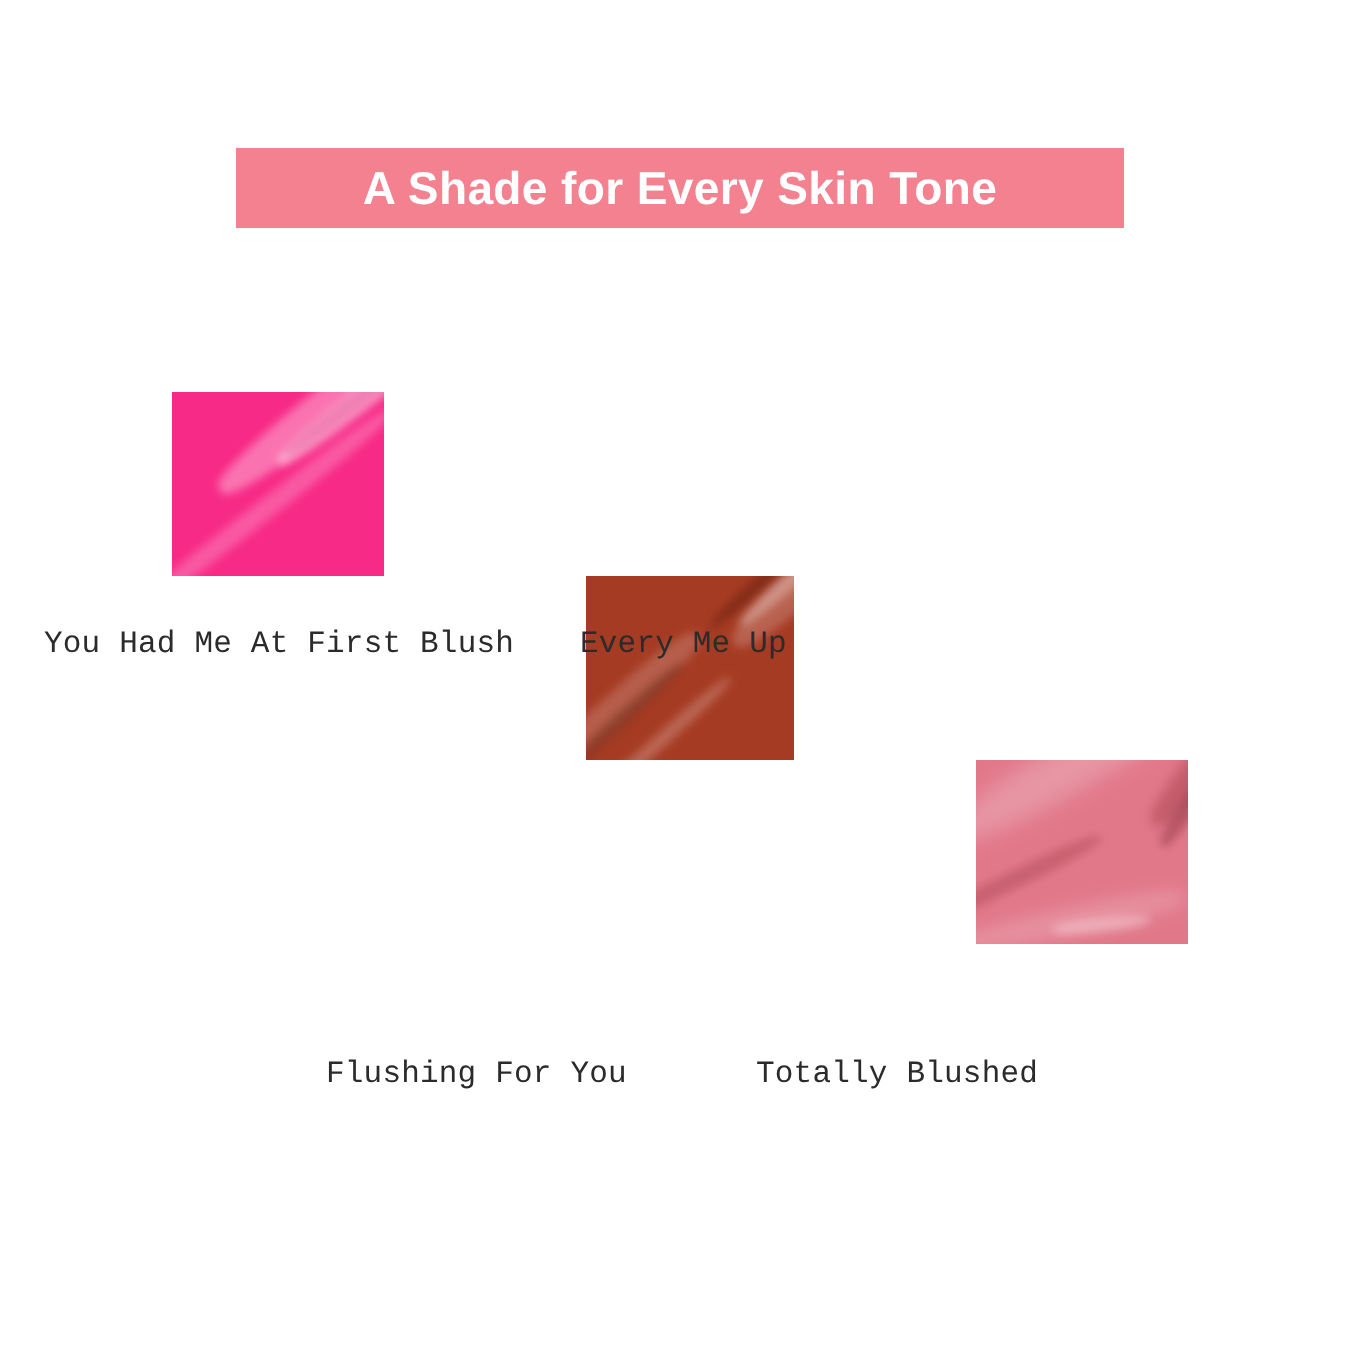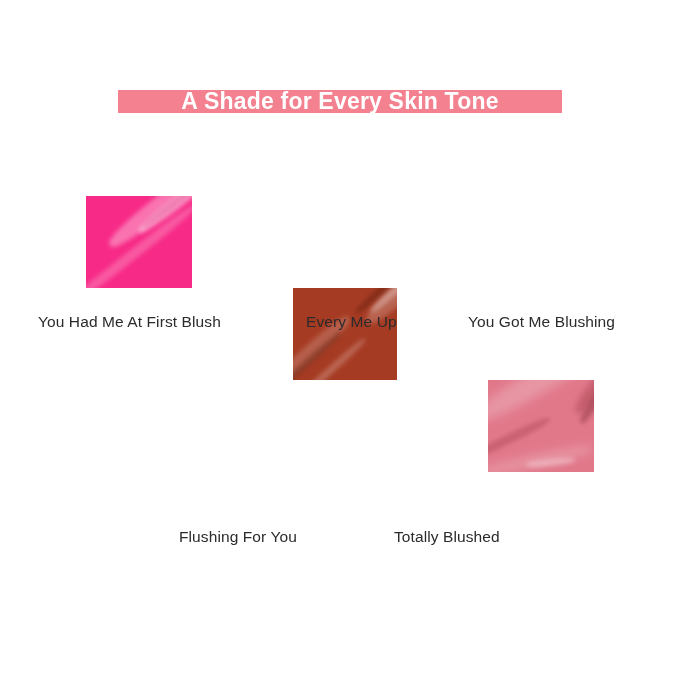--- a/index.html
+++ b/index.html
@@ -19,23 +19,23 @@
     position: relative;
     width: 679px;
     height: 679px;
     background: #ffffff;
   }
 
   
   .banner {
     position: absolute;
     left: 118px;
-    top: 90px;
+    top: 74px;
     width: 444px;
-    height: 23px;
+    height: 40px;
     background: #F4818F;
     display: flex;
     align-items: center;
     justify-content: center;
   }
   .banner-title {
     font-family: "Liberation Sans", sans-serif;
     font-size: 23px;
     font-weight: bold;
     color: #ffffff;
@@ -47,27 +47,26 @@
   
   .swatch-cell {
     position: absolute;
   }
   .swatch {
     position: relative;
     overflow: hidden;
   }
   .swatch-label {
     position: absolute;
-    font-family: Liberation Sans, sans-serif;
+    font-family: Liberation Mono, monospace;
     font-size: 15.5px;
     font-weight: normal;
     color: #2b2b2b;
     white-space: nowrap;
     letter-spacing: 0.1px;
-    margin-left: 16px;
   }
 
   
   #swatch-1 { left: 86px;  top: 196px; width: 106px; height: 92px; }
   #swatch-2 { left: 293px; top: 196px; width: 104px; height: 92px; }
   #swatch-3 { left: 488px; top: 196px; width: 106px; height: 92px; }
 
   #label-1 { left: 22px;  top: 313px; }
   #label-2 { left: 290px; top: 313px; }
   #label-3 { left: 452px; top: 313px; }
@@ -121,19 +120,18 @@
   <div class="swatch-cell swatch" id="swatch-3" style="background: rgb(225, 120, 138);">
     <div class="gloss">
       <div class="streak" style="left:-20%;top:-16%;width:150%;height:26%;background:rgba(255,255,255,0.22);transform:rotate(-30deg);filter:blur(5px);"></div>
       <div class="streak" style="left:52%;top:-24%;width:80%;height:16%;background:rgba(150,50,62,0.40);transform:rotate(-52deg) translateY(150%);filter:blur(3px);"></div>
       <div class="streak" style="left:66%;top:6%;width:60%;height:10%;background:rgba(120,35,48,0.38);transform:rotate(-56deg) translateY(120%);filter:blur(2px);"></div>
       <div class="streak" style="left:-26%;top:60%;width:90%;height:10%;background:rgba(150,50,62,0.32);transform:rotate(-26deg);filter:blur(2px);"></div>
       <div class="streak" style="left:-10%;top:80%;width:110%;height:14%;background:rgba(255,255,255,0.18);transform:rotate(-12deg);filter:blur(4px);"></div>
       <div class="streak" style="left:36%;top:86%;width:46%;height:8%;background:rgba(255,255,255,0.30);transform:rotate(-6deg);filter:blur(2px);"></div>
     </div>
   </div>
-  <div class="swatch-label" id="label-3">You Got Me Blushing</div>
 
   <div class="swatch-label" id="label-4">Flushing For You</div>
 
   <div class="swatch-label" id="label-5">Totally Blushed</div>
 
 </div>
 
 </body></html>

